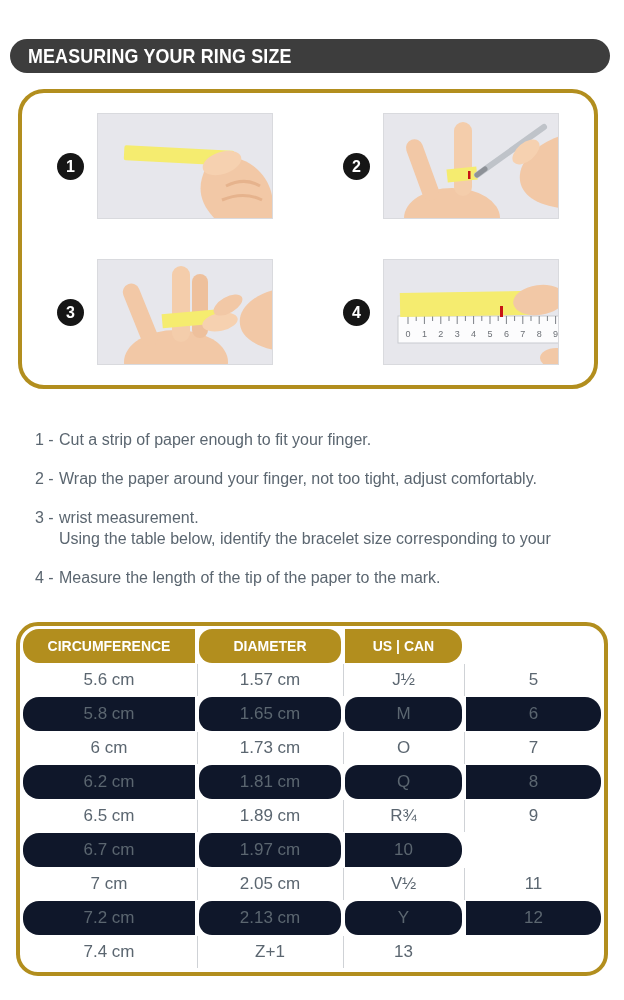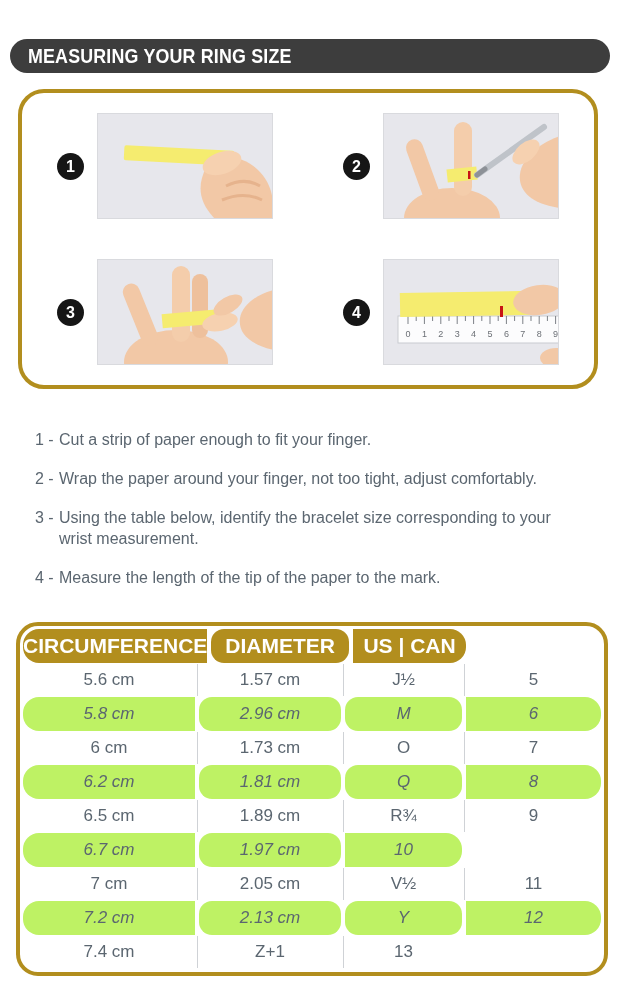--- a/index.html
+++ b/index.html
@@ -28,24 +28,24 @@
   .inst-prefix { flex:0 0 24px; white-space:nowrap; }
   .inst-lines { flex:1; max-width:552px; }
   .iline:empty { display:none; }
 
   
   .size-table { margin:34px 0 0 16px; width:592px; border:4px solid #b28e1e;
     border-radius:22px; padding:3px; background:#fff; }
   .trow { display:grid; grid-template-columns:172fr 142fr 117fr 135fr; column-gap:4px; }
   .tcell { position:relative; height:34px; line-height:34px; text-align:center;
     font-size:17px; color:#5b6670;border-radius:13px; }
-  .thead .tcell { background:#b28e1e; color:#fff; font-weight:bold; font-size:21px; }
+  .thead .tcell { background:#b28e1e; color:#fff; font-weight:bold; font-size:14px; }
   .thead .tcell:first-child { border-radius:16px 0 0 16px; }
   .thead .tcell:last-child  { border-radius:0 16px 16px 0; }
-  .trow.stripe .tcell { background:#bef264;font-style:italic; }
+  .trow.stripe .tcell { background:#0f172a; }
   .trow.stripe .tcell:first-child { border-radius:16px 0 0 16px; }
   .trow.stripe .tcell:last-child  { border-radius:0 16px 16px 0; }
   .trow.plain .tcell:not(:last-child)::after { content:""; position:absolute; right:-2.5px;
     top:1px; bottom:1px; width:1px; background:#cfd2d6; }
 </style>
 </head>
 <body>
 
 <div class="page">
 
@@ -163,22 +163,22 @@
     <div class="inst-item">
       <span class="inst-prefix">2 -</span>
       <div class="inst-lines">
         <div class="iline">Wrap the paper around your finger, not too tight, adjust comfortably.</div>
 
       </div>
     </div>
     <div class="inst-item">
       <span class="inst-prefix">3 -</span>
       <div class="inst-lines">
+        <div class="iline">wrist measurement.</div>
         <div class="iline">Using the table below, identify the bracelet size corresponding to your</div>
-        <div class="iline">wrist measurement.</div>
       </div>
     </div>
     <div class="inst-item">
       <span class="inst-prefix">4 -</span>
       <div class="inst-lines">
         <div class="iline">Measure the length of the tip of the paper to the mark.</div>
 
       </div>
     </div>
   </div>
@@ -191,21 +191,21 @@
     </div>
     <div>
         <div class="trow plain">
           <div class="tcell">5.6 cm</div>
           <div class="tcell">1.57 cm</div>
           <div class="tcell">J½</div>
           <div class="tcell">5</div>
         </div>
         <div class="trow stripe">
           <div class="tcell">5.8 cm</div>
-          <div class="tcell">2.96 cm</div>
+          <div class="tcell">1.65 cm</div>
           <div class="tcell">M</div>
           <div class="tcell">6</div>
         </div>
         <div class="trow plain">
           <div class="tcell">6 cm</div>
           <div class="tcell">1.73 cm</div>
           <div class="tcell">O</div>
           <div class="tcell">7</div>
         </div>
         <div class="trow stripe">

